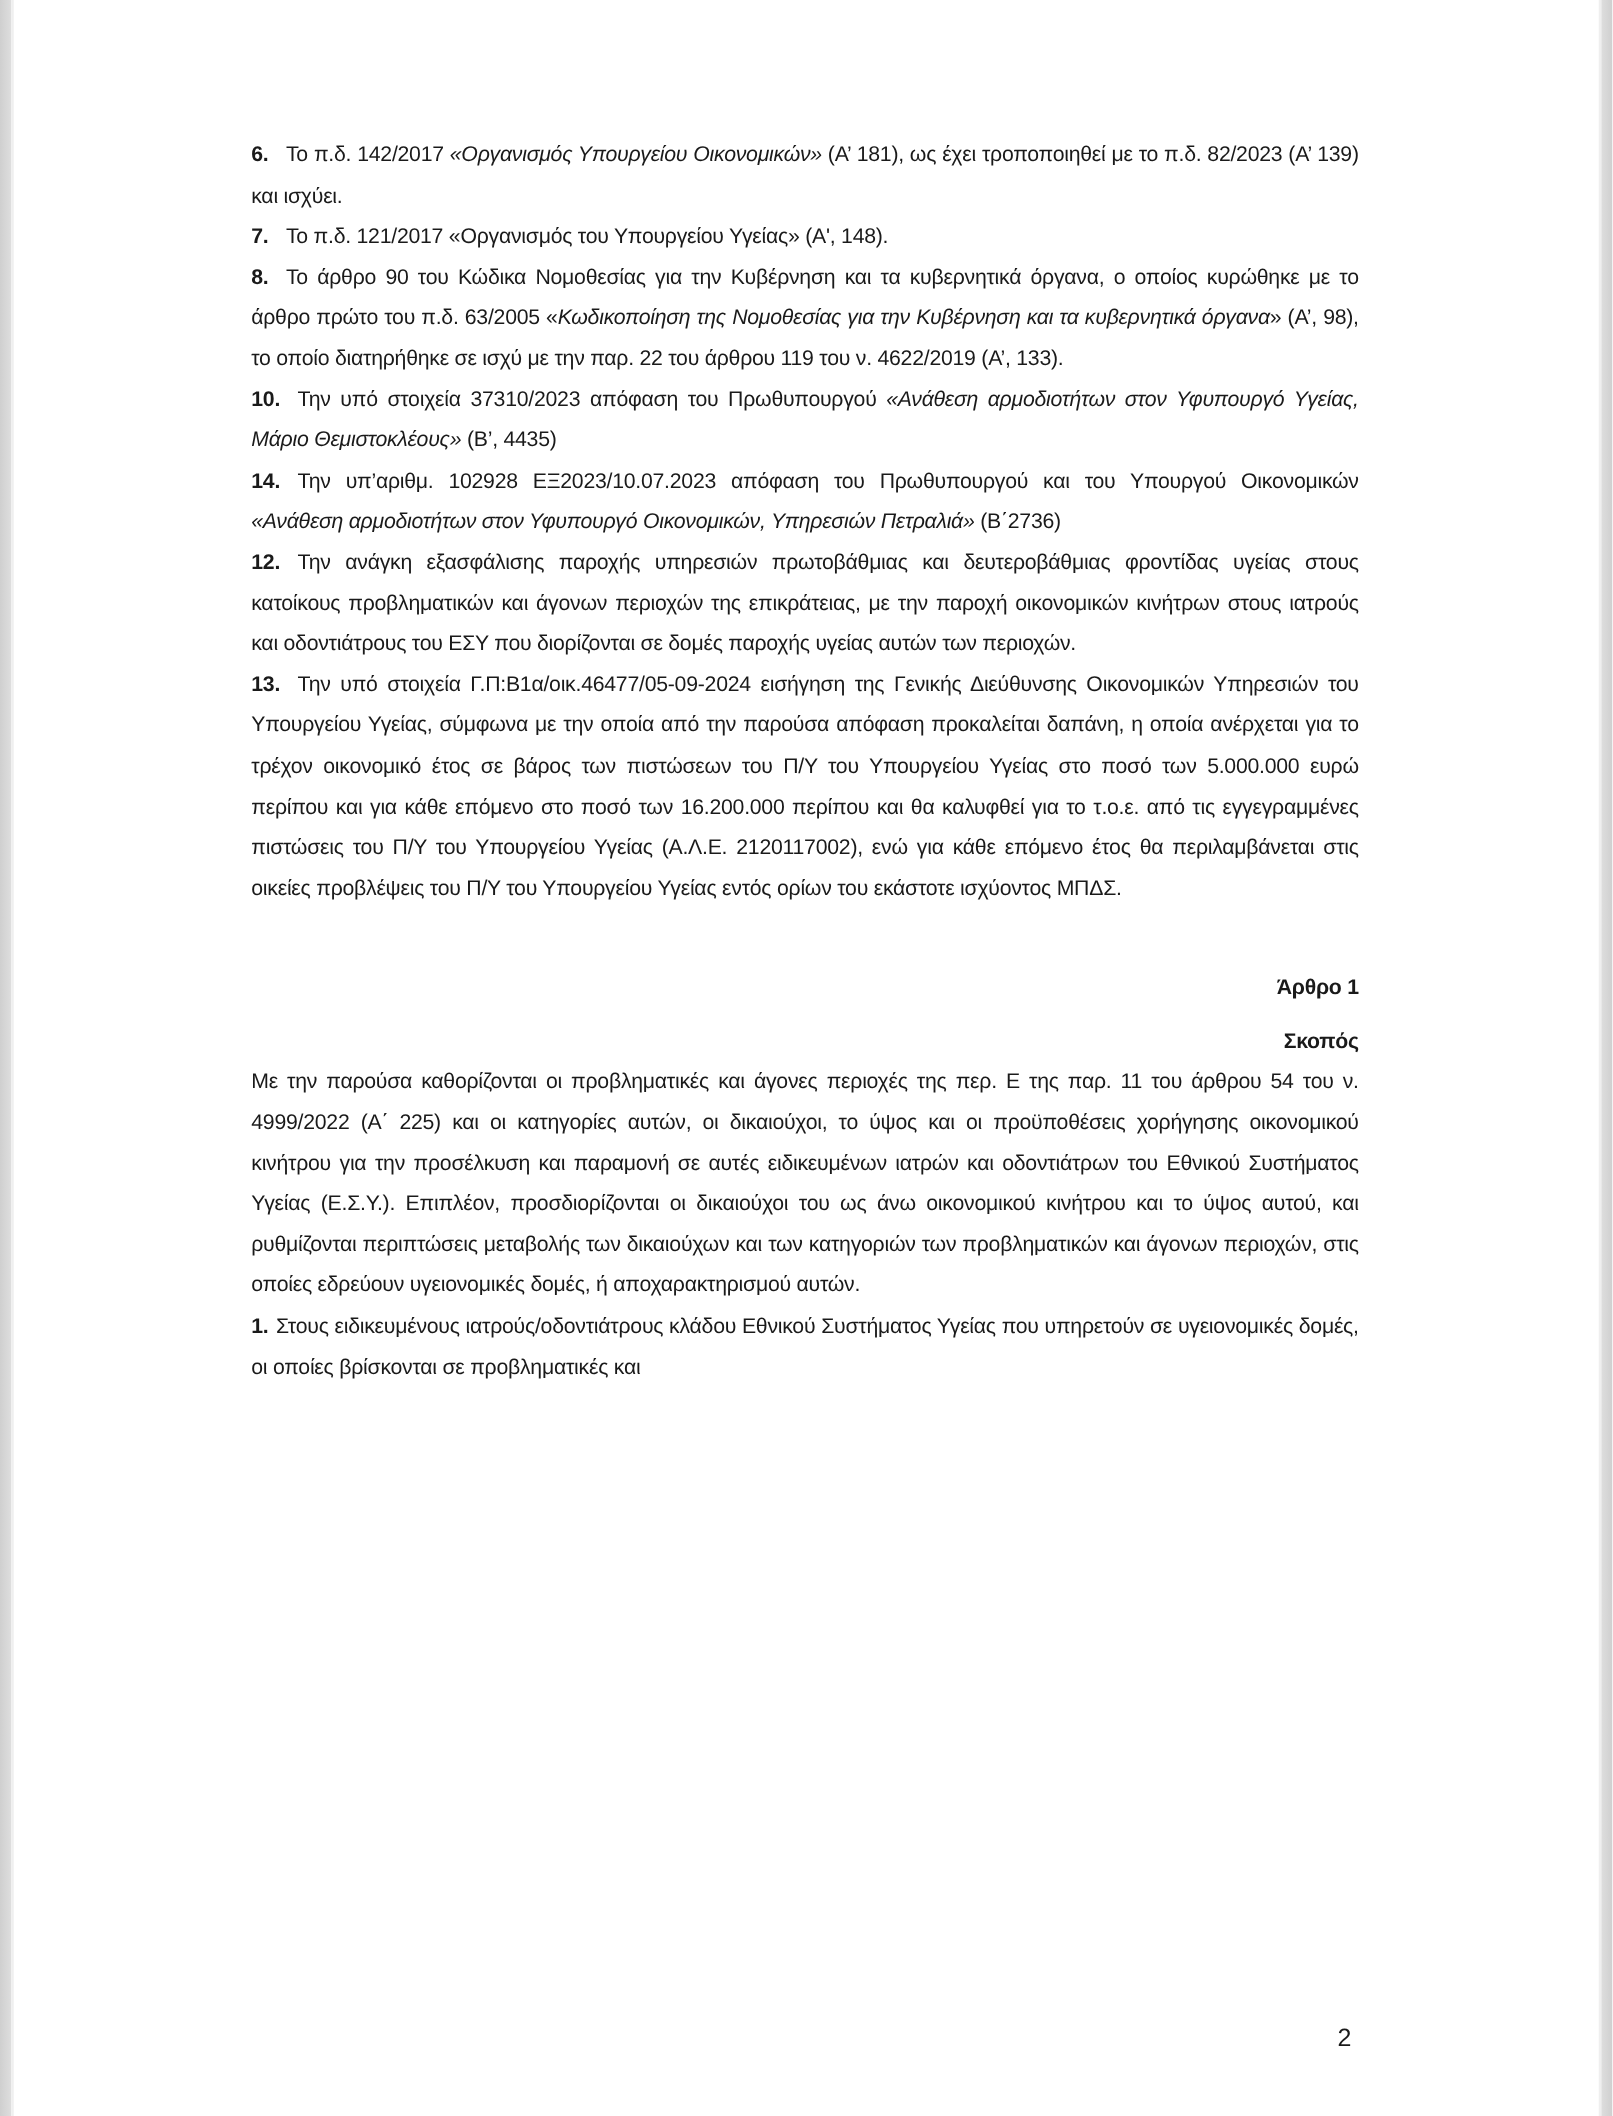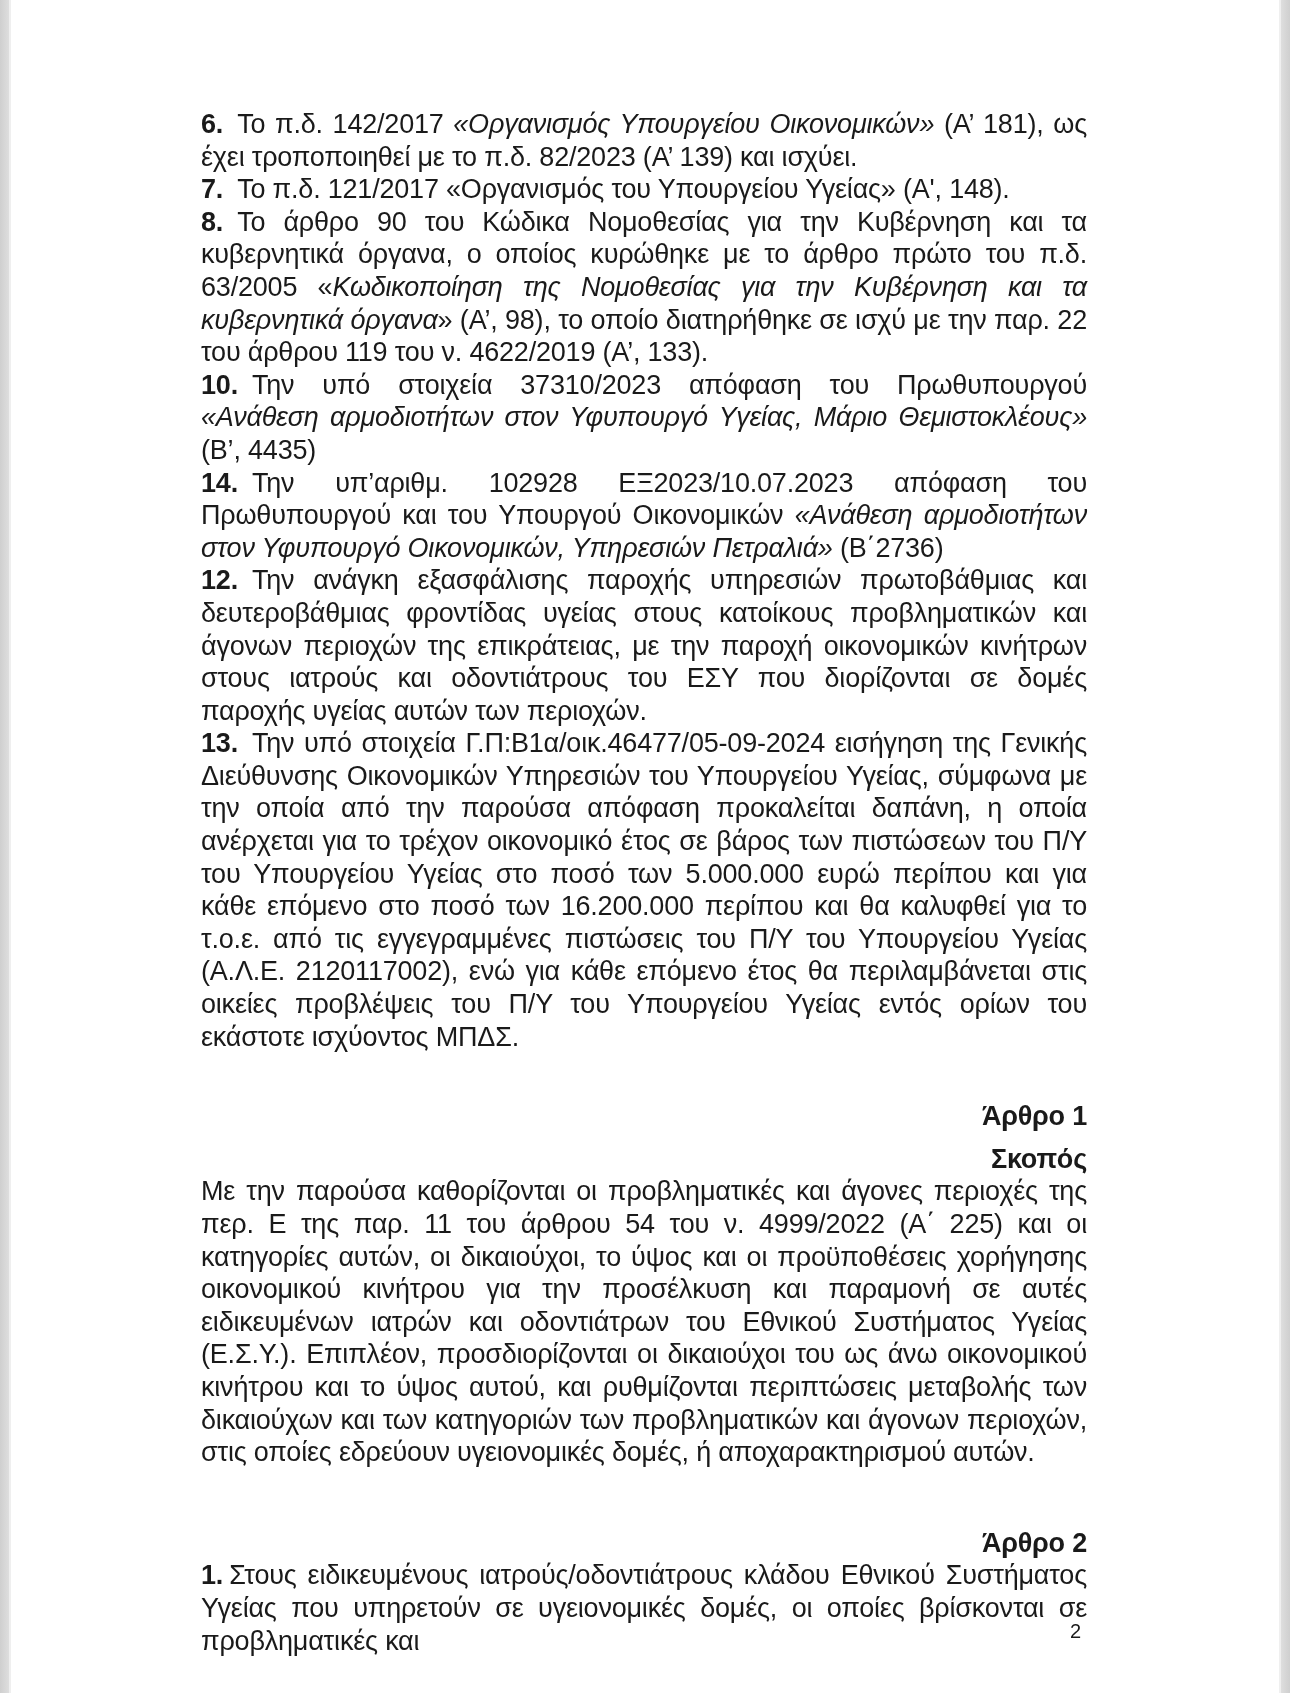--- a/index.html
+++ b/index.html
@@ -29,21 +29,21 @@
   }
   .edge-right::after {
     content: ""; position: absolute; left: -2px; top: 0; width: 2px; height: 100%;
     background: #efefef;
   }
   .page {
     position: absolute;
     left: 201px;
     top: 108px;
     width: 886px;
-    font-size: 27px;
+    font-size: 17px;
     line-height: 32.6px;
     letter-spacing: -0.2px;
   }
   .para {
     margin: 0;
     text-align: justify;
     text-align-last: left;
   }
   .num {
     font-weight: bold;
@@ -81,17 +81,16 @@
       <p class="para"><span class="num">10.</span><span>Την υπό στοιχεία 37310/2023 απόφαση του Πρωθυπουργού </span><span class="it">«Ανάθεση αρμοδιοτήτων στον Υφυπουργό Υγείας, Μάριο Θεμιστοκλέους»</span><span> (Β’, 4435)</span></p>
       <p class="para"><span class="num">14.</span><span>Την υπ’αριθμ. 102928 ΕΞ2023/10.07.2023 απόφαση του Πρωθυπουργού και του Υπουργού Οικονομικών </span><span class="it">«Ανάθεση αρμοδιοτήτων στον Υφυπουργό Οικονομικών, Υπηρεσιών Πετραλιά»</span><span> (Β΄2736)</span></p>
       <p class="para"><span class="num">12.</span><span>Την ανάγκη εξασφάλισης παροχής υπηρεσιών πρωτοβάθμιας και δευτεροβάθμιας φροντίδας υγείας στους κατοίκους προβληματικών και άγονων περιοχών της επικράτειας, με την παροχή οικονομικών κινήτρων στους ιατρούς και οδοντιάτρους του ΕΣΥ που διορίζονται σε δομές παροχής υγείας αυτών των περιοχών.</span></p>
       <p class="para"><span class="num">13.</span><span>Την υπό στοιχεία Γ.Π:Β1α/οικ.46477/05-09-2024 εισήγηση της Γενικής Διεύθυνσης Οικονομικών Υπηρεσιών του Υπουργείου Υγείας, σύμφωνα με την οποία από την παρούσα απόφαση προκαλείται δαπάνη, η οποία ανέρχεται για το τρέχον οικονομικό έτος σε βάρος των πιστώσεων του Π/Υ του Υπουργείου Υγείας στο ποσό των 5.000.000 ευρώ περίπου και για κάθε επόμενο στο ποσό των 16.200.000 περίπου και θα καλυφθεί για το τ.ο.ε. από τις εγγεγραμμένες πιστώσεις του Π/Υ του Υπουργείου Υγείας (Α.Λ.Ε. 2120117002), ενώ για κάθε επόμενο έτος θα περιλαμβάνεται στις οικείες προβλέψεις του Π/Υ του Υπουργείου Υγείας εντός ορίων του εκάστοτε ισχύοντος ΜΠΔΣ.</span></p>
     </div>
 
   <p class="heading article1-title">Άρθρο 1</p>
   <p class="heading article1-sub">Σκοπός</p>
   <p class="para">Με την παρούσα καθορίζονται οι προβληματικές και άγονες περιοχές της περ. Ε της παρ. 11 του άρθρου 54 του ν. 4999/2022 (Α΄ 225) και οι κατηγορίες αυτών, οι δικαιούχοι, το ύψος και οι προϋποθέσεις χορήγησης οικονομικού κινήτρου για την προσέλκυση και παραμονή σε αυτές ειδικευμένων ιατρών και οδοντιάτρων του Εθνικού Συστήματος Υγείας (Ε.Σ.Υ.). Επιπλέον, προσδιορίζονται οι δικαιούχοι του ως άνω οικονομικού κινήτρου και το ύψος αυτού, και ρυθμίζονται περιπτώσεις μεταβολής των δικαιούχων και των κατηγοριών των προβληματικών και άγονων περιοχών, στις οποίες εδρεύουν υγειονομικές δομές, ή αποχαρακτηρισμού αυτών.</p>
 
-  <p class="heading article2-title">Άρθρο 2</p>
   <p class="para article2-body"><span class="num" style="margin-right:6px">1.</span><span>Στους ειδικευμένους ιατρούς/οδοντιάτρους κλάδου Εθνικού Συστήματος Υγείας που υπηρετούν σε υγειονομικές δομές, οι οποίες βρίσκονται σε προβληματικές και</span></p>
 </div>
 
 <div class="page-number">2</div>
 
 </body></html>

